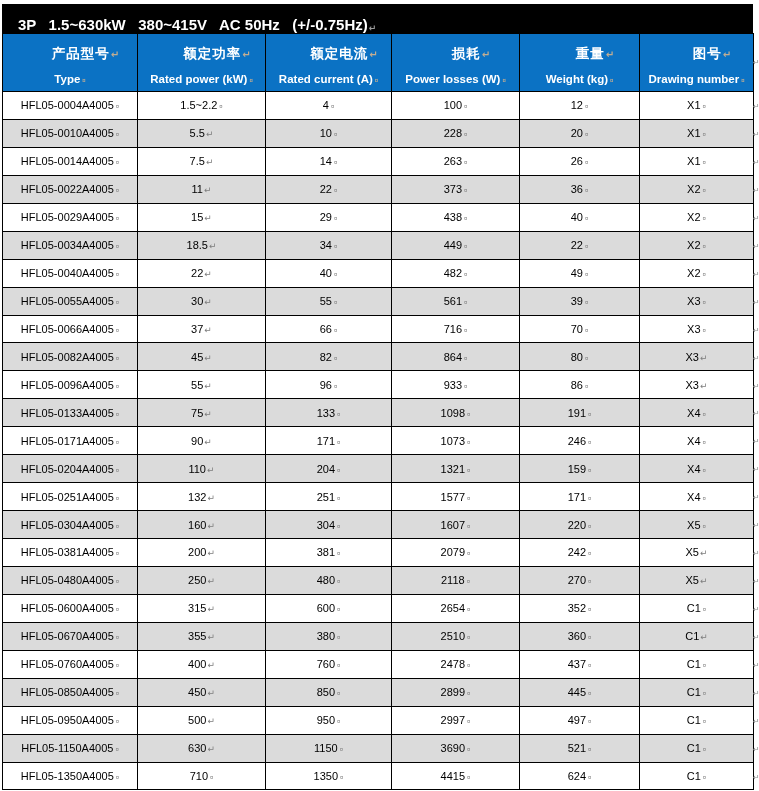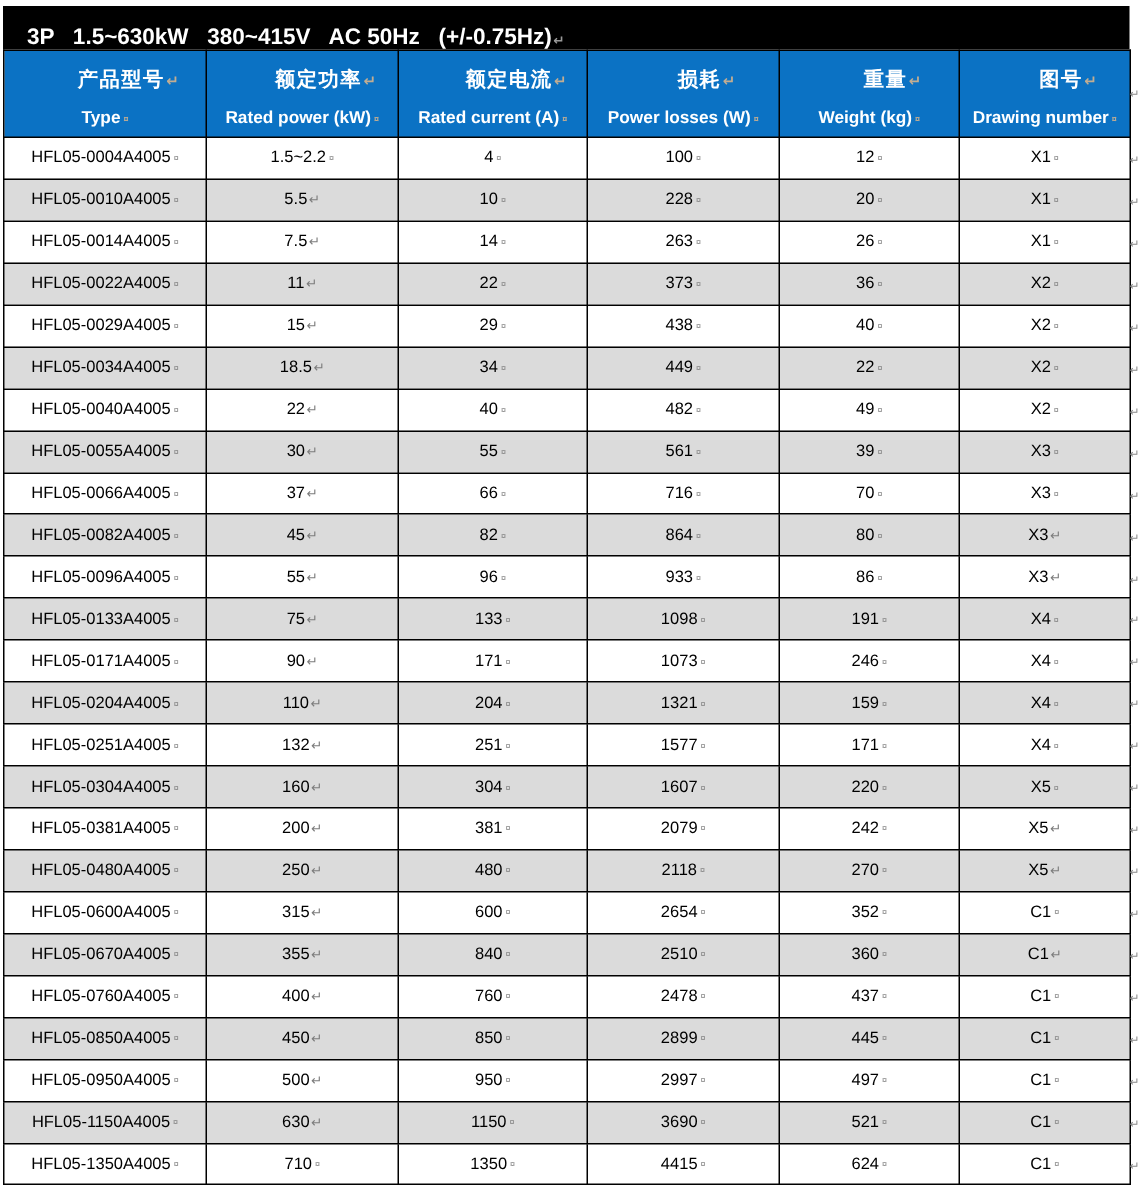--- a/index.html
+++ b/index.html
@@ -245,21 +245,21 @@
           <td><span class="cell-value">HFL05-0600A4005</span><span class="mark eoc">¤</span></td>
           <td><span class="cell-value">315</span><span class="mark pilcrow">↵</span></td>
           <td><span class="cell-value">600</span><span class="mark eoc">¤</span></td>
           <td><span class="cell-value">2654</span><span class="mark eoc">¤</span></td>
           <td><span class="cell-value">352</span><span class="mark eoc">¤</span></td>
           <td><span class="cell-value">C1</span><span class="mark eoc">¤</span></td>
         </tr>
         <tr>
           <td><span class="cell-value">HFL05-0670A4005</span><span class="mark eoc">¤</span></td>
           <td><span class="cell-value">355</span><span class="mark pilcrow">↵</span></td>
-          <td><span class="cell-value">840</span><span class="mark eoc">¤</span></td>
+          <td><span class="cell-value">380</span><span class="mark eoc">¤</span></td>
           <td><span class="cell-value">2510</span><span class="mark eoc">¤</span></td>
           <td><span class="cell-value">360</span><span class="mark eoc">¤</span></td>
           <td><span class="cell-value">C1</span><span class="mark pilcrow">↵</span></td>
         </tr>
         <tr>
           <td><span class="cell-value">HFL05-0760A4005</span><span class="mark eoc">¤</span></td>
           <td><span class="cell-value">400</span><span class="mark pilcrow">↵</span></td>
           <td><span class="cell-value">760</span><span class="mark eoc">¤</span></td>
           <td><span class="cell-value">2478</span><span class="mark eoc">¤</span></td>
           <td><span class="cell-value">437</span><span class="mark eoc">¤</span></td>

